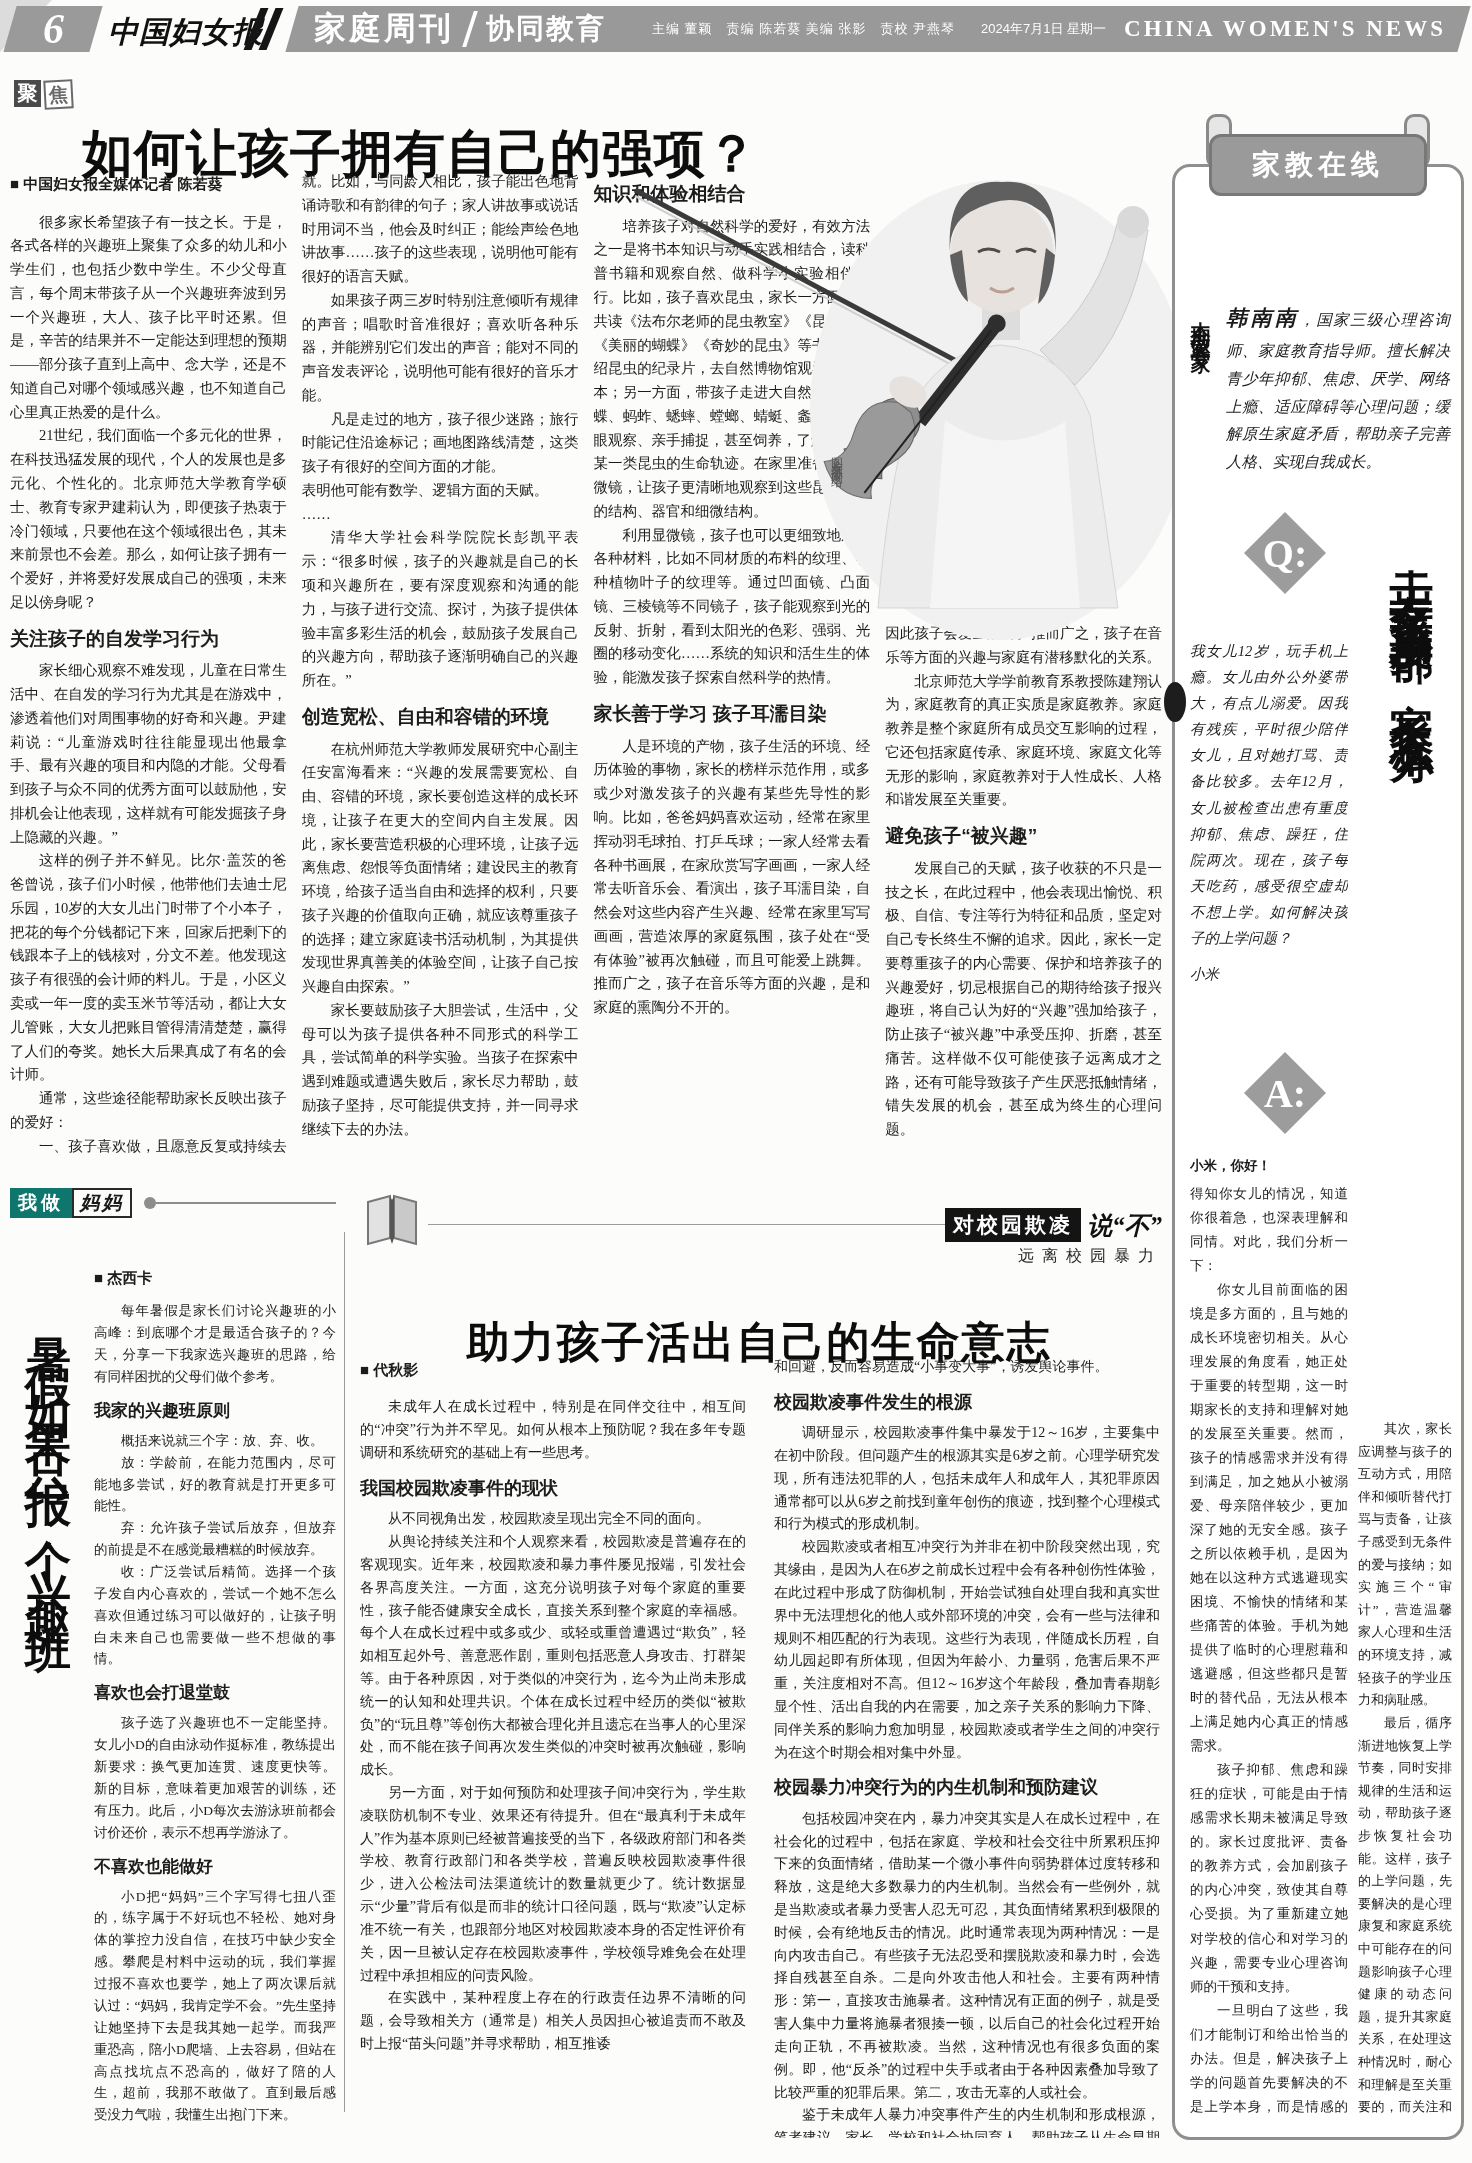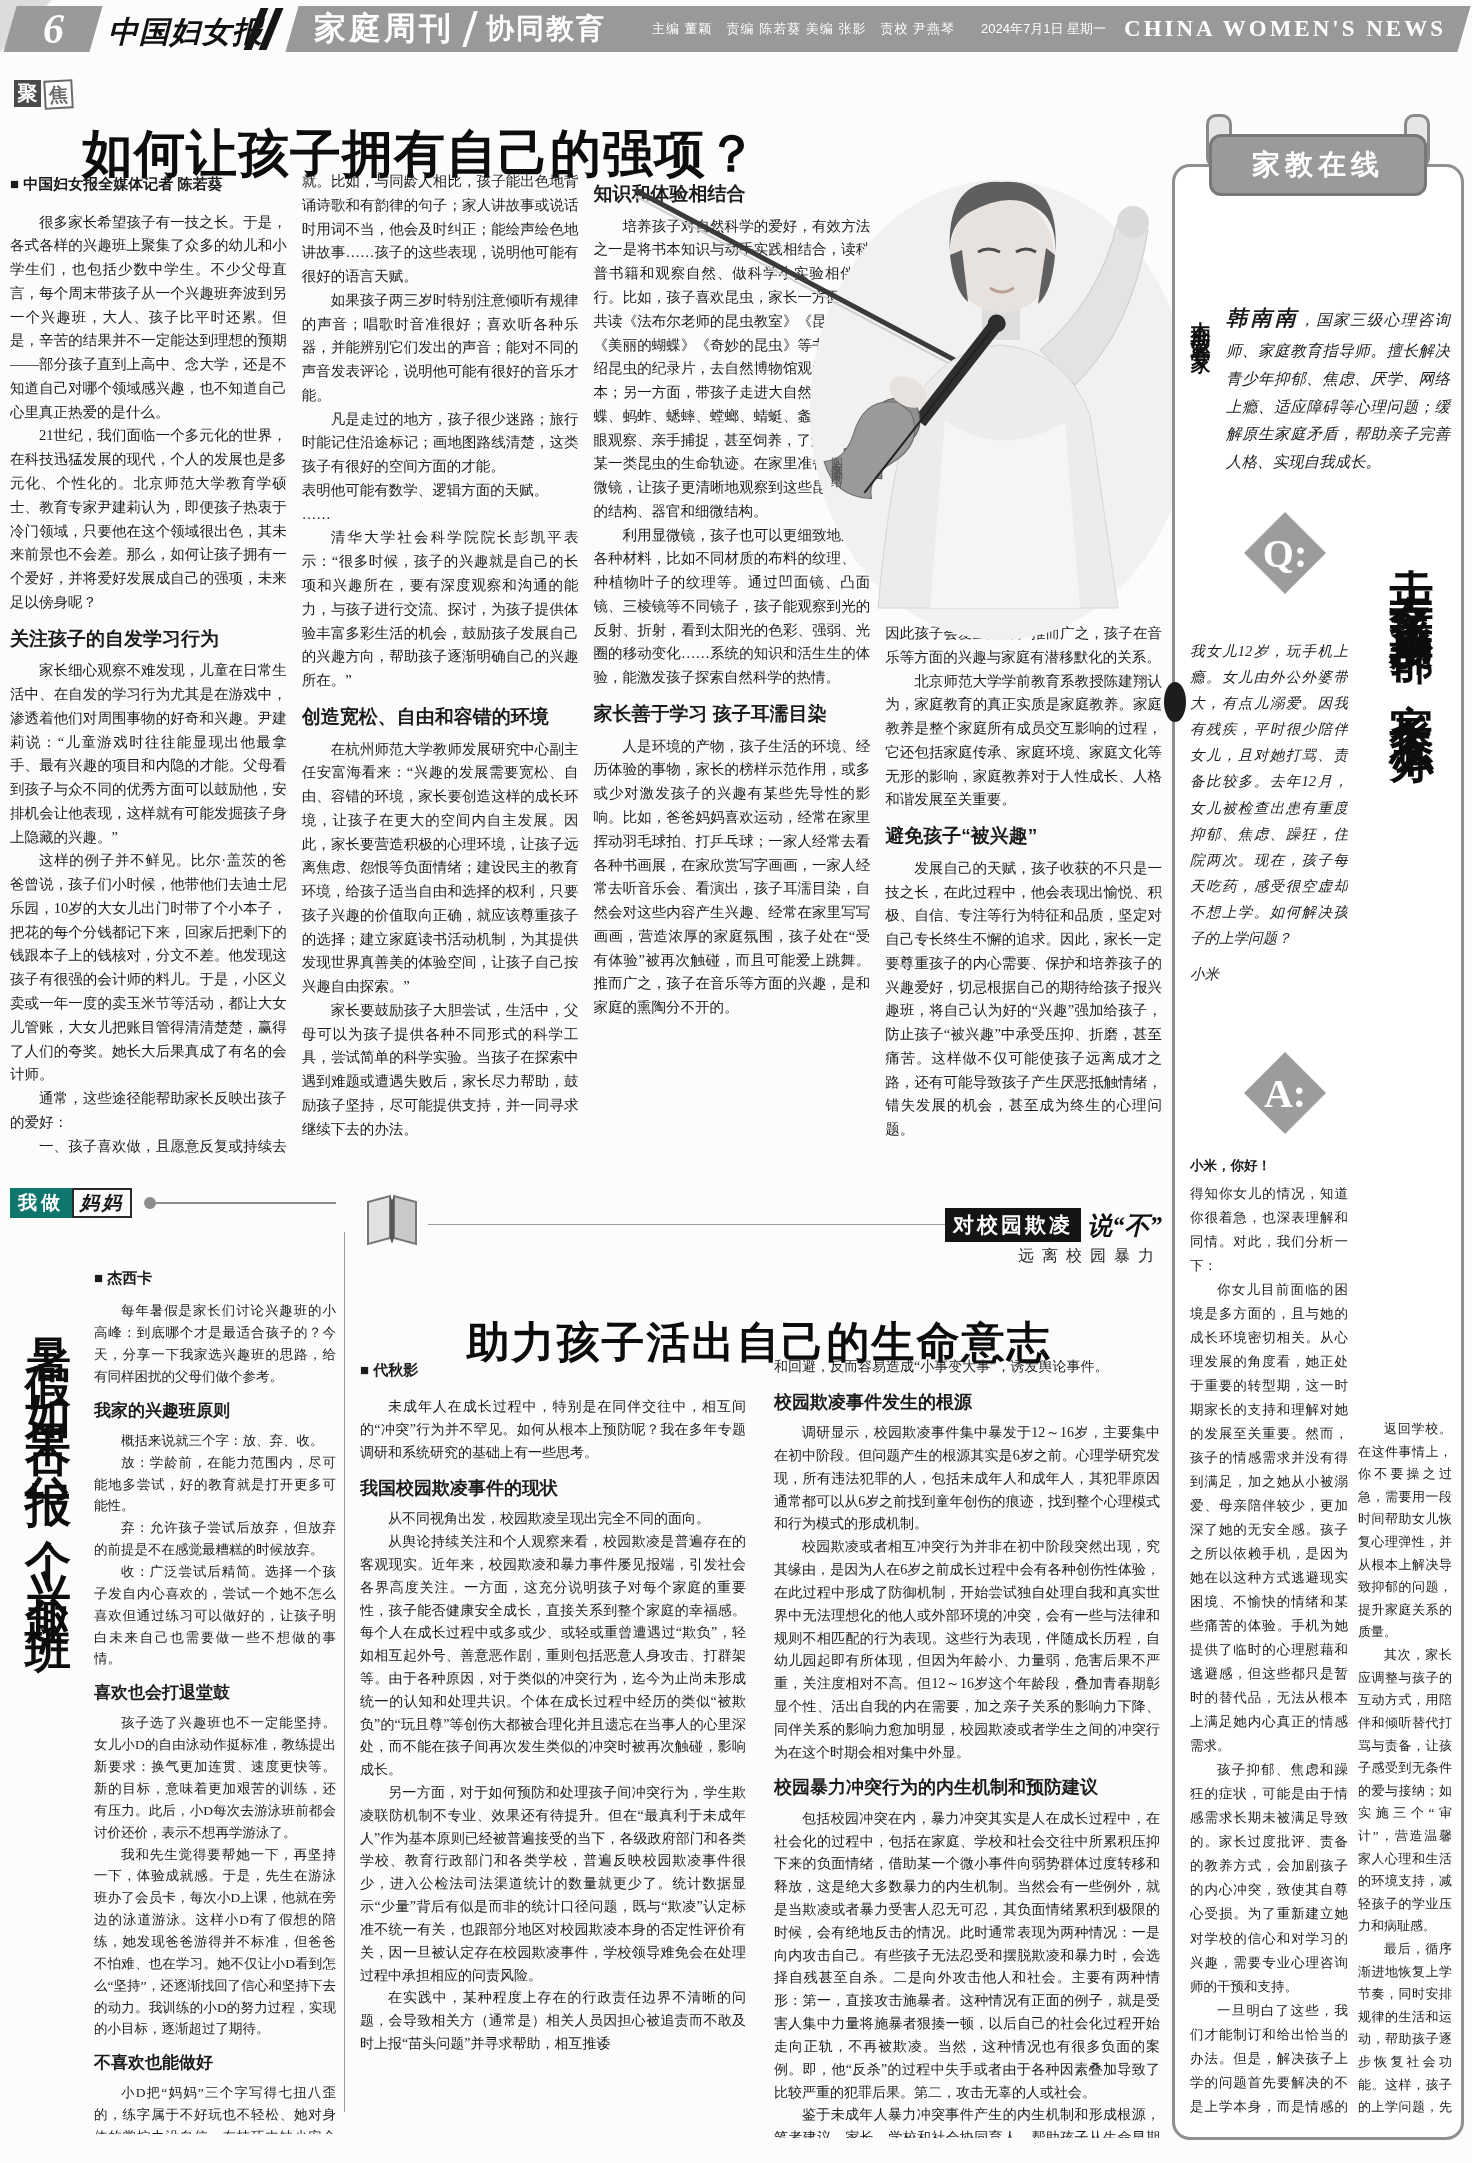--- a/index.html
+++ b/index.html
@@ -234,21 +234,20 @@
       <p class="byline">■ 杰西卡</p>
       <div>
           <p class="bp">每年暑假是家长们讨论兴趣班的小高峰：到底哪个才是最适合孩子的？今天，分享一下我家选兴趣班的思路，给有同样困扰的父母们做个参考。</p>
           <h3 class="bh">我家的兴趣班原则</h3>
           <p class="bp">概括来说就三个字：放、弃、收。</p>
           <p class="bp">放：学龄前，在能力范围内，尽可能地多尝试，好的教育就是打开更多可能性。</p>
           <p class="bp">弃：允许孩子尝试后放弃，但放弃的前提是不在感觉最糟糕的时候放弃。</p>
           <p class="bp">收：广泛尝试后精简。选择一个孩子发自内心喜欢的，尝试一个她不怎么喜欢但通过练习可以做好的，让孩子明白未来自己也需要做一些不想做的事情。</p>
           <h3 class="bh">喜欢也会打退堂鼓</h3>
           <p class="bp">孩子选了兴趣班也不一定能坚持。女儿小D的自由泳动作挺标准，教练提出新要求：换气更加连贯、速度更快等。新的目标，意味着更加艰苦的训练，还有压力。此后，小D每次去游泳班前都会讨价还价，表示不想再学游泳了。</p>
-          <p class="bp">我和先生觉得要帮她一下，再坚持一下，体验成就感。于是，先生在游泳班办了会员卡，每次小D上课，他就在旁边的泳道游泳。这样小D有了假想的陪练，她发现爸爸游得并不标准，但爸爸不怕难、也在学习。她不仅让小D看到怎么“坚持”，还逐渐找回了信心和坚持下去的动力。我训练的小D的努力过程，实现的小目标，逐渐超过了期待。</p>
           <h3 class="bh">不喜欢也能做好</h3>
           <p class="bp">小D把“妈妈”三个字写得七扭八歪的，练字属于不好玩也不轻松、她对身体的掌控力没自信，在技巧中缺少安全感。攀爬是村料中运动的玩，我们掌握过报不喜欢也要学，她上了两次课后就认过：“妈妈，我肯定学不会。”先生坚持让她坚持下去是我其她一起学。而我严重恐高，陪小D爬墙、上去容易，但站在高点找坑点不恐高的，做好了陪的人生，超前，我那不敢做了。直到最后感受没力气啦，我懂生出抱门下来。</p>
         </div>
     </div>
   </div>
 
   <div id="vrule"></div>
   <div id="bully">
     <div id="book-icon">
       <svg width="64" height="58" viewBox="0 0 64 58">
@@ -318,20 +317,19 @@
       <p class="asalute">小米，你好！</p>
       <div>
           <p class="blead">得知你女儿的情况，知道你很着急，也深表理解和同情。对此，我们分析一下：</p>
           <p class="bp">你女儿目前面临的困境是多方面的，且与她的成长环境密切相关。从心理发展的角度看，她正处于重要的转型期，这一时期家长的支持和理解对她的发展至关重要。然而，孩子的情感需求并没有得到满足，加之她从小被溺爱、母亲陪伴较少，更加深了她的无安全感。孩子之所以依赖手机，是因为她在以这种方式逃避现实困境、不愉快的情绪和某些痛苦的体验。手机为她提供了临时的心理慰藉和逃避感，但这些都只是暂时的替代品，无法从根本上满足她内心真正的情感需求。</p>
           <p class="bp">孩子抑郁、焦虑和躁狂的症状，可能是由于情感需求长期未被满足导致的。家长过度批评、责备的教养方式，会加剧孩子的内心冲突，致使其自尊心受损。为了重新建立她对学校的信心和对学习的兴趣，需要专业心理咨询师的干预和支持。</p>
           <p class="bp">一旦明白了这些，我们才能制订和给出恰当的办法。但是，解决孩子上学的问题首先要解决的不是上学本身，而是情感的满足和心理弹性的恢复。</p>
         </div>
     </div>
     <div id="sb-atext2">
       <div>
-          <p class="bp">返回学校。在这件事情上，你不要操之过急，需要用一段时间帮助女儿恢复心理弹性，并从根本上解决导致抑郁的问题，提升家庭关系的质量。</p>
           <p class="bp">其次，家长应调整与孩子的互动方式，用陪伴和倾听替代打骂与责备，让孩子感受到无条件的爱与接纳；如实施三个“审计”，营造温馨家人心理和生活的环境支持，减轻孩子的学业压力和病耻感。</p>
           <p class="bp">最后，循序渐进地恢复上学节奏，同时安排规律的生活和运动，帮助孩子逐步恢复社会功能。这样，孩子的上学问题，先要解决的是心理康复和家庭系统中可能存在的问题影响孩子心理健康的动态问题，提升其家庭关系，在处理这种情况时，耐心和理解是至关重要的，而关注和支持则是让孩子慢慢走出困境，重新找回属于自己生活的重要часть。</p>
         </div>
     </div>
   </div>
 
 </div>
 
 </body></html>

